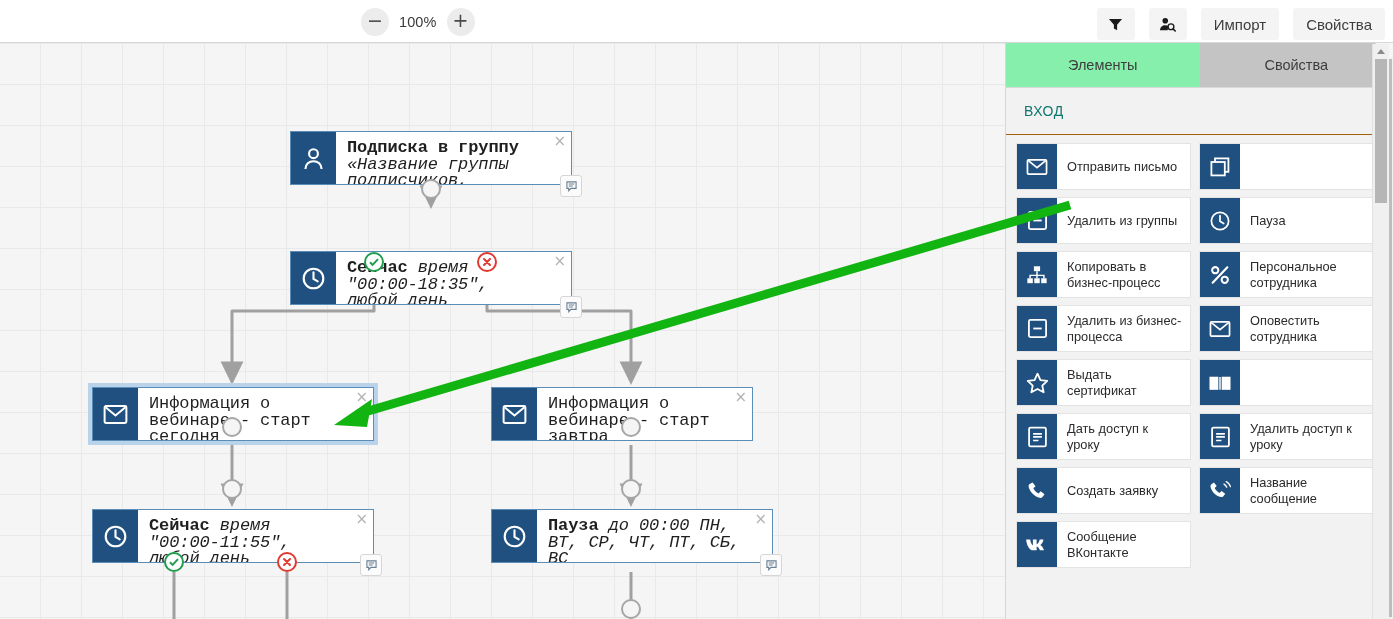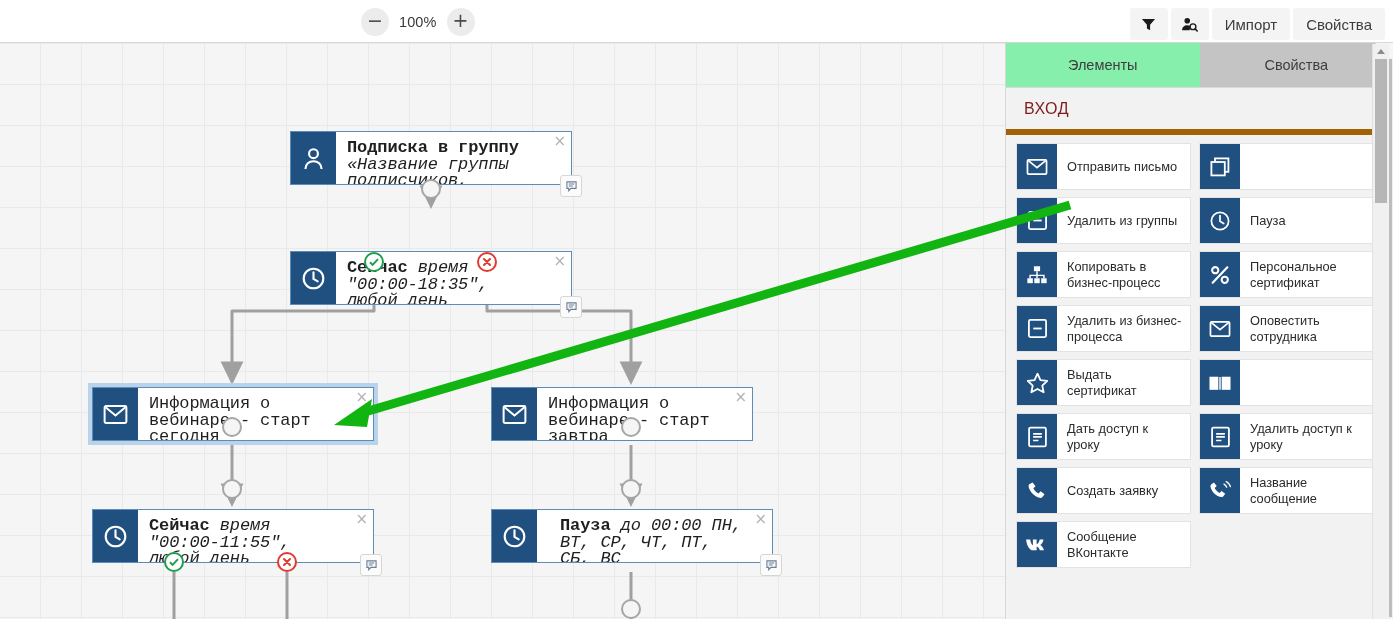--- a/index.html
+++ b/index.html
@@ -51,21 +51,21 @@
     font-size: 14.5px;
     color: #3a3a3a;
     min-width: 36px;
     text-align: center;
     letter-spacing: .1px;
   }
 
   .toolbar-right {
     position: absolute; right: 8px; top: 0;
     height: 48px;
-    display: flex; align-items: center; gap: 3px; justify-content: center;
+    display: flex; align-items: center; gap: 14px; justify-content: center;
   }
   .tb-btn {
     height: 32px;
     border-radius: 3px;
     background: #f4f4f4;
     border: none;
     display: flex; align-items: center; justify-content: center;
     cursor: pointer;
     color: #3d3d3d;
     font-size: 15px;
@@ -219,25 +219,25 @@
     background: #c4c4c4;
     box-sizing: border-box;
   }
   .panel-tab.active {
     background: #86efac;
   }
   .panel-section {
     height: 47px;
     display: flex; align-items: center;
     padding-left: 18px;
-    font-size: 16px;
+    font-size: 14px;
     letter-spacing: .5px;
-    color: #7f1d1d;
+    color: #0f766e;
     background: #f2f2f2;
-    border-bottom: 6px solid #a16207;
+    border-bottom: 1px solid #a16207;
     box-sizing: border-box;
   }
   .panel-grid {
     padding: 8px 10px 0 10px;
     display: flex;
     flex-wrap: wrap;
     gap: 7px 8px;
     box-sizing: border-box;
   }
   .tile {
@@ -465,21 +465,21 @@
         <svg width="12" height="12" viewBox="0 0 12 12">
             <path d="M2 6.3l2.6 2.6L10 3.1" fill="none" stroke="#1f9d4d" stroke-width="2"></path>
           </svg>
       </div>
       <div class="port no" style="left:277px; top:509px;">
         <svg width="12" height="12" viewBox="0 0 12 12">
             <path d="M3 3l6 6M9 3l-6 6" fill="none" stroke="#e03a30" stroke-width="2" stroke-linecap="round"></path>
           </svg>
       </div>
 
-      <div class="node" style="left:491px; top:466px; width:282px;gap:12px;">
+      <div class="node" style="left:491px; top:466px; width:282px;">
         <div class="node-icon">
           <svg width="25" height="25" viewBox="0 0 26 26">
             <circle cx="13" cy="13" r="10.2" fill="none" stroke="#fff" stroke-width="2.2"></circle>
             <path d="M13 6.6V13.3l4.4 2.6" fill="none" stroke="#fff" stroke-width="2.2" stroke-linecap="round"></path>
           </svg>
         </div>
         <div class="node-body">
           <div class="node-text"><b>Пауза </b><i>до 00:00 ПН, ВТ, СР, ЧТ, ПТ, СБ, ВС</i></div>
           <span class="node-close">×</span>
         </div>
@@ -566,21 +566,21 @@
       </div>
 
       <div class="tile">
         <div class="tile-icon">
           <svg width="22" height="22" viewBox="0 0 24 24">
               <circle cx="6.8" cy="6.8" r="3.4" fill="none" stroke="#fff" stroke-width="2.2"></circle>
               <circle cx="17.2" cy="17.2" r="3.4" fill="none" stroke="#fff" stroke-width="2.2"></circle>
               <path d="M20 3.6L4 20.4" stroke="#fff" stroke-width="2.4" stroke-linecap="round"></path>
             </svg>
         </div>
-        <div class="tile-label">Персональное сертификат</div>
+        <div class="tile-label">Персональное сотрудника</div>
       </div>
 
       <div class="tile">
         <div class="tile-icon">
           <svg width="21" height="21" viewBox="0 0 22 22">
               <rect x="2" y="2" width="18" height="18" rx="1.6" fill="none" stroke="#fff" stroke-width="1.9"></rect>
               <path d="M6.6 11h8.8" stroke="#fff" stroke-width="1.9"></path>
             </svg>
         </div>
         <div class="tile-label">Удалить из бизнес-процесса</div>

